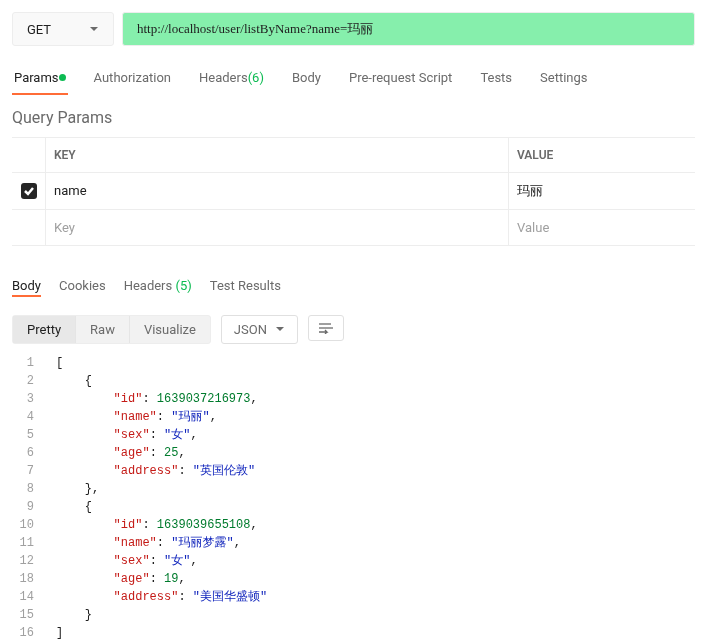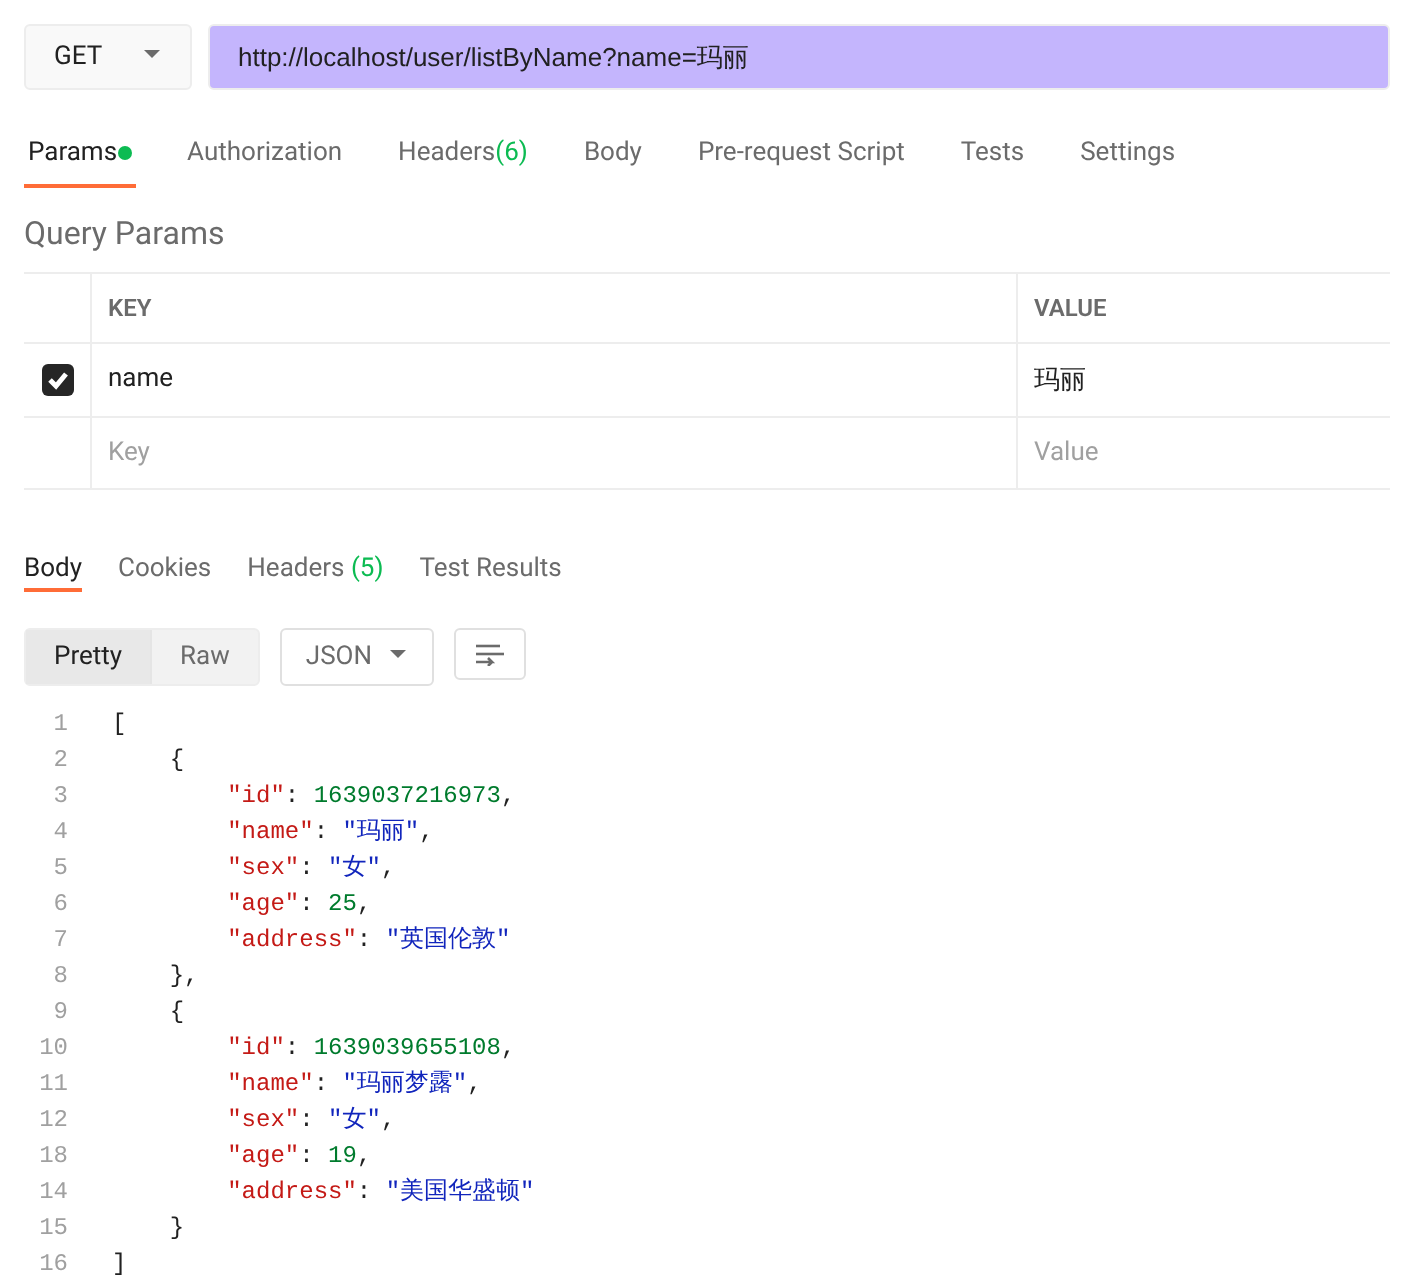--- a/index.html
+++ b/index.html
@@ -16,34 +16,34 @@
       gap: 8px;
     }
     .method-select {
       display: flex;
       align-items: center;
       justify-content: space-between;
       background: #f9f9f9;
       border: 1px solid #ededed;
       border-radius: 3px;
       padding: 8px 14px;
-      width: 84px;
+      width: 102px;
       color: #212121;
       font-size: 13px;
       cursor: pointer;
     }
     .url-input {
       flex: 1;
-      background: #c4b5fd;
+      background: #86efac;
       border: 1px solid #ededed;
       border-radius: 3px;
       padding: 8px 14px;
       color: #212121;
       font-size: 13px;
-      font-family: Liberation Sans, sans-serif;
+      font-family: Liberation Serif, serif;
     }
     .chevron-down svg { width: 10px; height: 10px; fill: #6b6b6b; }
     .tabs {
       display: flex;
       gap: 24px;
       padding: 0 12px;
       border-bottom: none;
       height: 36px;
       align-items: flex-end;
     }
@@ -248,20 +248,21 @@
     <span>Headers</span>
     <span class="green-count">(5)</span>
   </div>
   <div class="response-tab">Test Results</div>
 </div>
 
 <div class="toolbar">
   <div class="btn-group">
     <div class="btn-group-item active">Pretty</div>
     <div class="btn-group-item">Raw</div>
+    <div class="btn-group-item">Visualize</div>
   </div>
   <div class="format-select">
     <span>JSON</span>
     <span class="chevron-down"><svg viewBox="0 0 10 10">
           <path d="M1 3 L5 7 L9 3 Z"></path>
         </svg></span>
   </div>
   <div class="icon-btn">
     <svg viewBox="0 0 14 12">
         <path d="M0 2 H12"></path>

